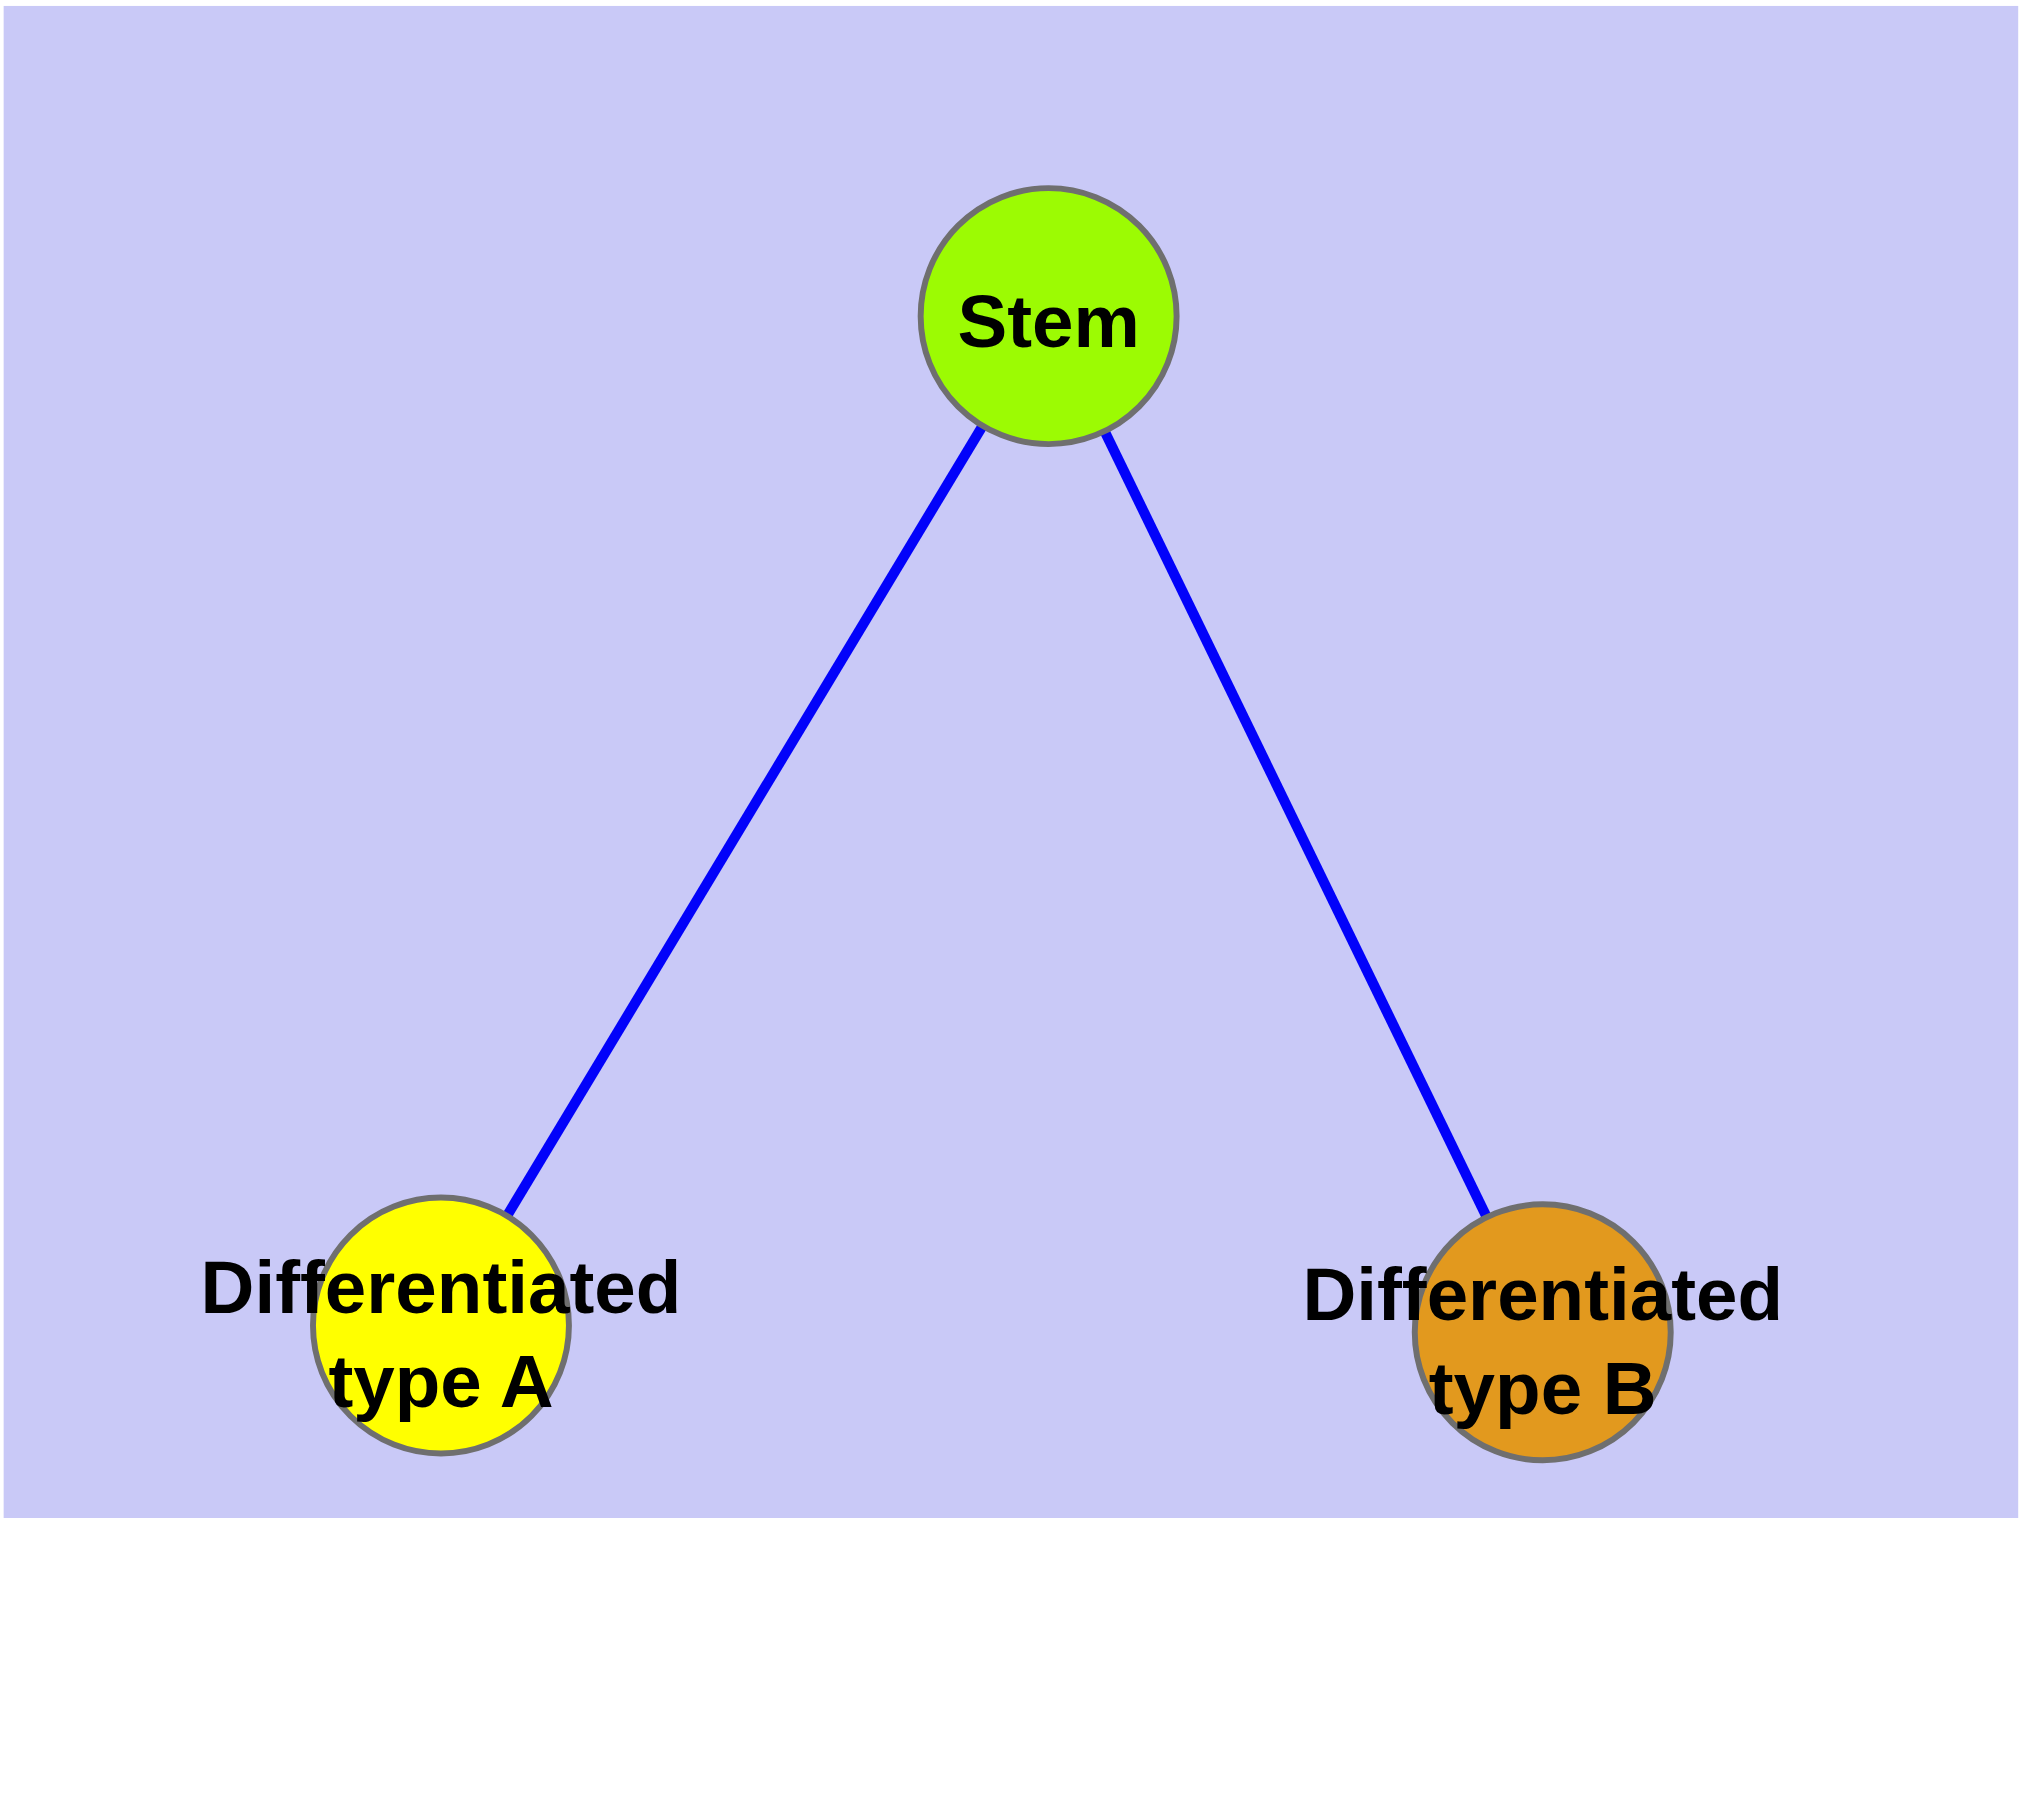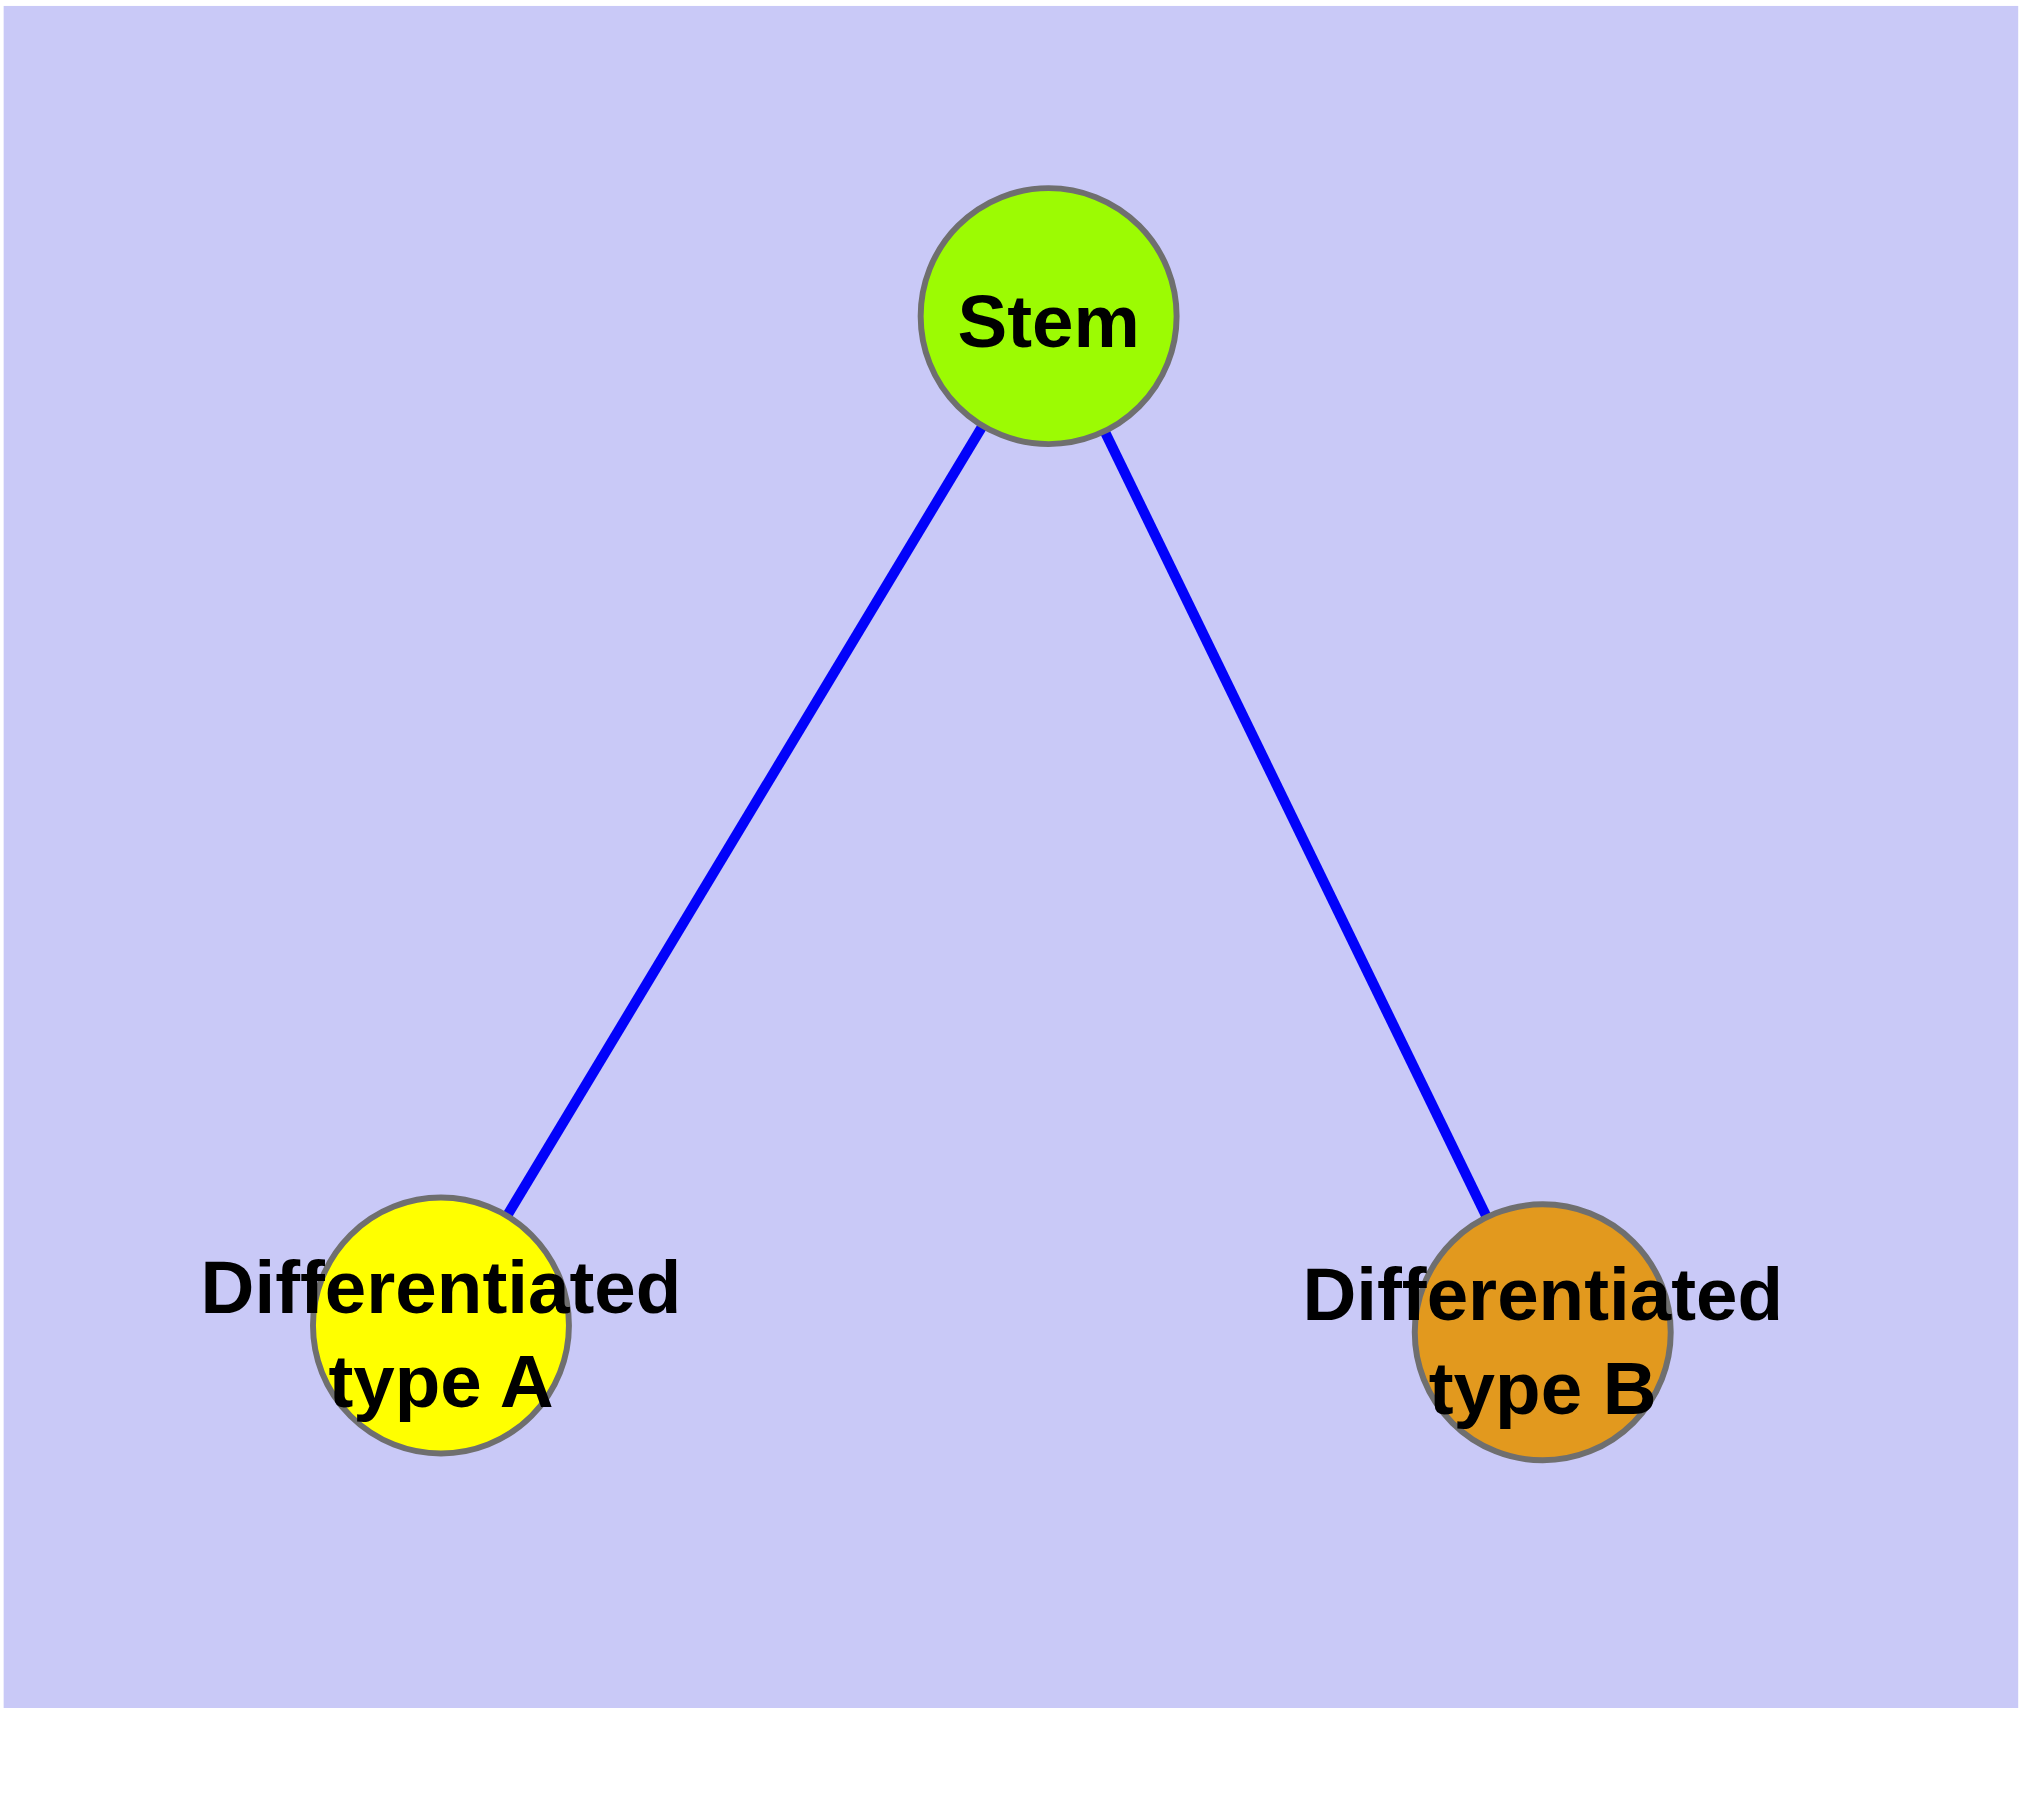--- a/index.html
+++ b/index.html
@@ -3,21 +3,21 @@
 <meta charset="utf-8">
 <style>
   
   html, body {
     margin: 0;
     padding: 0;
     background: #ffffff;
   }
   .figure-wrap {
     width: 2021px;
-    height: 1708px;
+    height: 1518px;
     background: #ffffff;
     position: relative;
   }
   svg { display: block; }
   .edge {
     stroke-width: 12;
     stroke-linecap: butt;
     fill: none;
   }
   .node {

